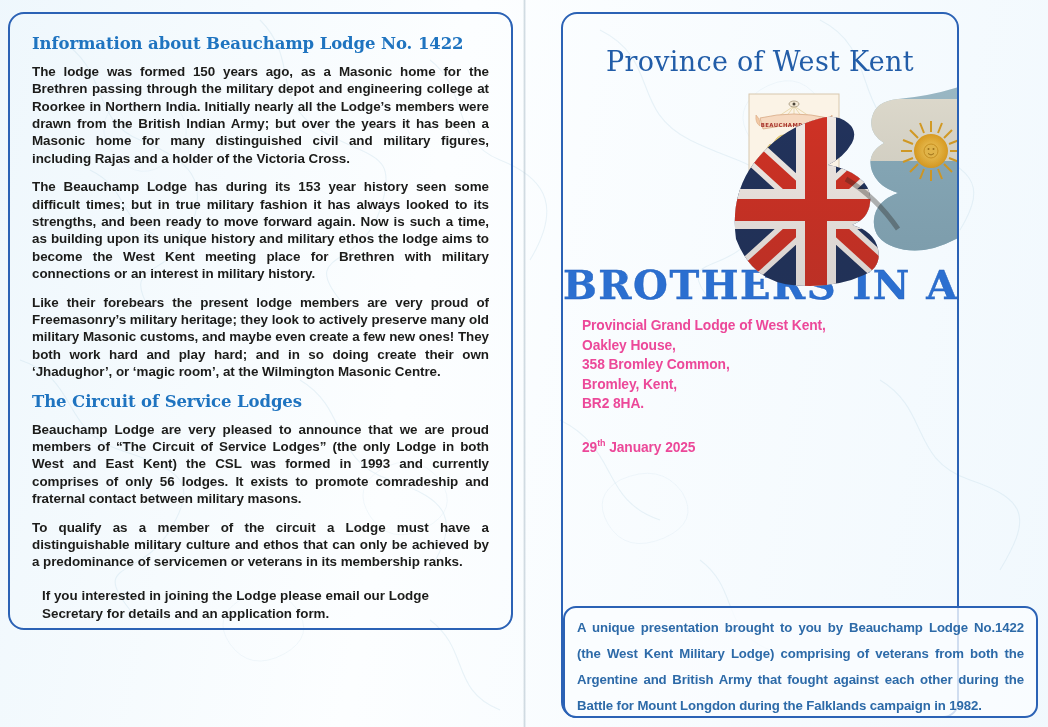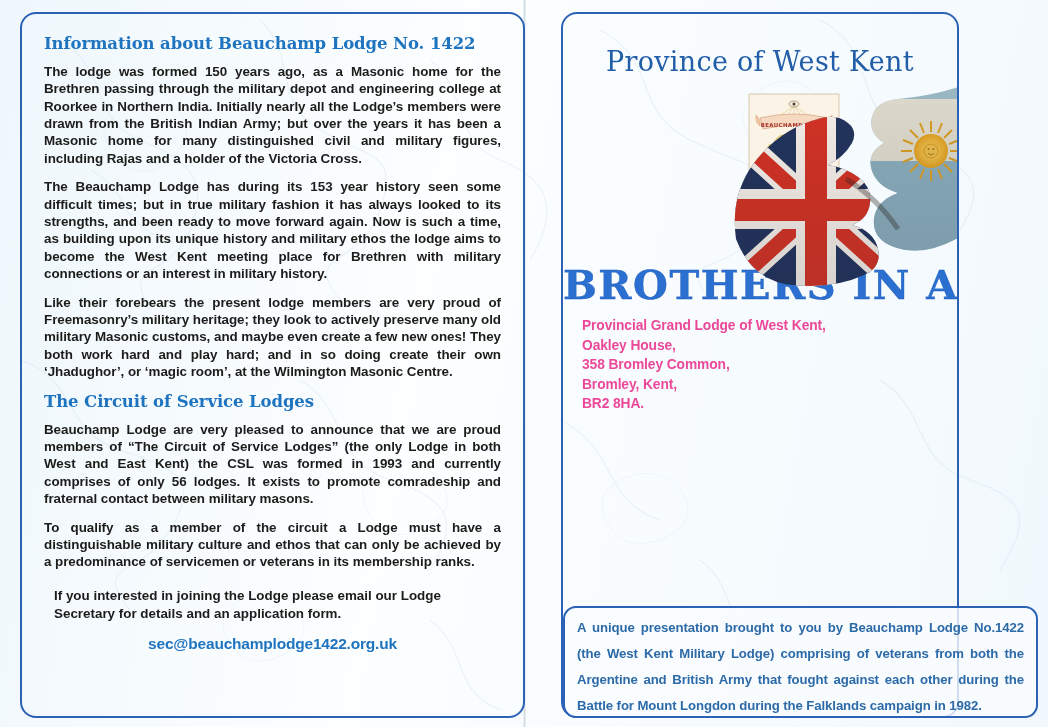--- a/index.html
+++ b/index.html
@@ -25,21 +25,21 @@
 
   
   .panel{
     position:absolute;
     border:2.5px solid #2b62b5;
     border-radius:16px;
     box-sizing:border-box;
     overflow:hidden;
     background:transparent;
   }
-  #left-panel{left:20px;top:12px;width:505px;height:706px;text-decoration:underline;}
+  #left-panel{left:8px;top:12px;width:505px;height:618px;text-decoration:underline;}
   #right-panel{left:561px;top:12px;width:398px;height:706px;}
 
   .panel-inner{position:absolute;inset:0;}
 
   
   .lc{
     position:absolute;left:22px;right:22px;top:14px;
     color:#1d1d1b;
   }
   h2.section-head{
@@ -332,20 +332,21 @@
 
       <path d="M120 150 q30 18 52 50" stroke="rgba(40,35,30,.35)" stroke-width="5" fill="none"></path>
     </svg>
 
     <div class="addr">
       <span>Provincial Grand Lodge of West Kent,</span><br>
       <span>Oakley House,</span><br>
       <span>358 Bromley Common,</span><br>
       <span>Bromley, Kent,</span><br>
       <span>BR2 8HA.</span>
+      <span class="date"><span>29</span><sup>th</sup><span> January 2025</span></span>
     </div>
 
   </div>
 </section>
 
 <div id="caption-box">
   <p>A unique presentation brought to you by Beauchamp Lodge No.1422 (the West Kent Military Lodge) comprising of veterans from both the Argentine and British Army that fought against each other during the Battle for Mount Longdon during the Falklands campaign in 1982.</p>
   <p class="proceeds">All proceeds to go to the West Kent 2026 Festival.</p>
 </div>
 

